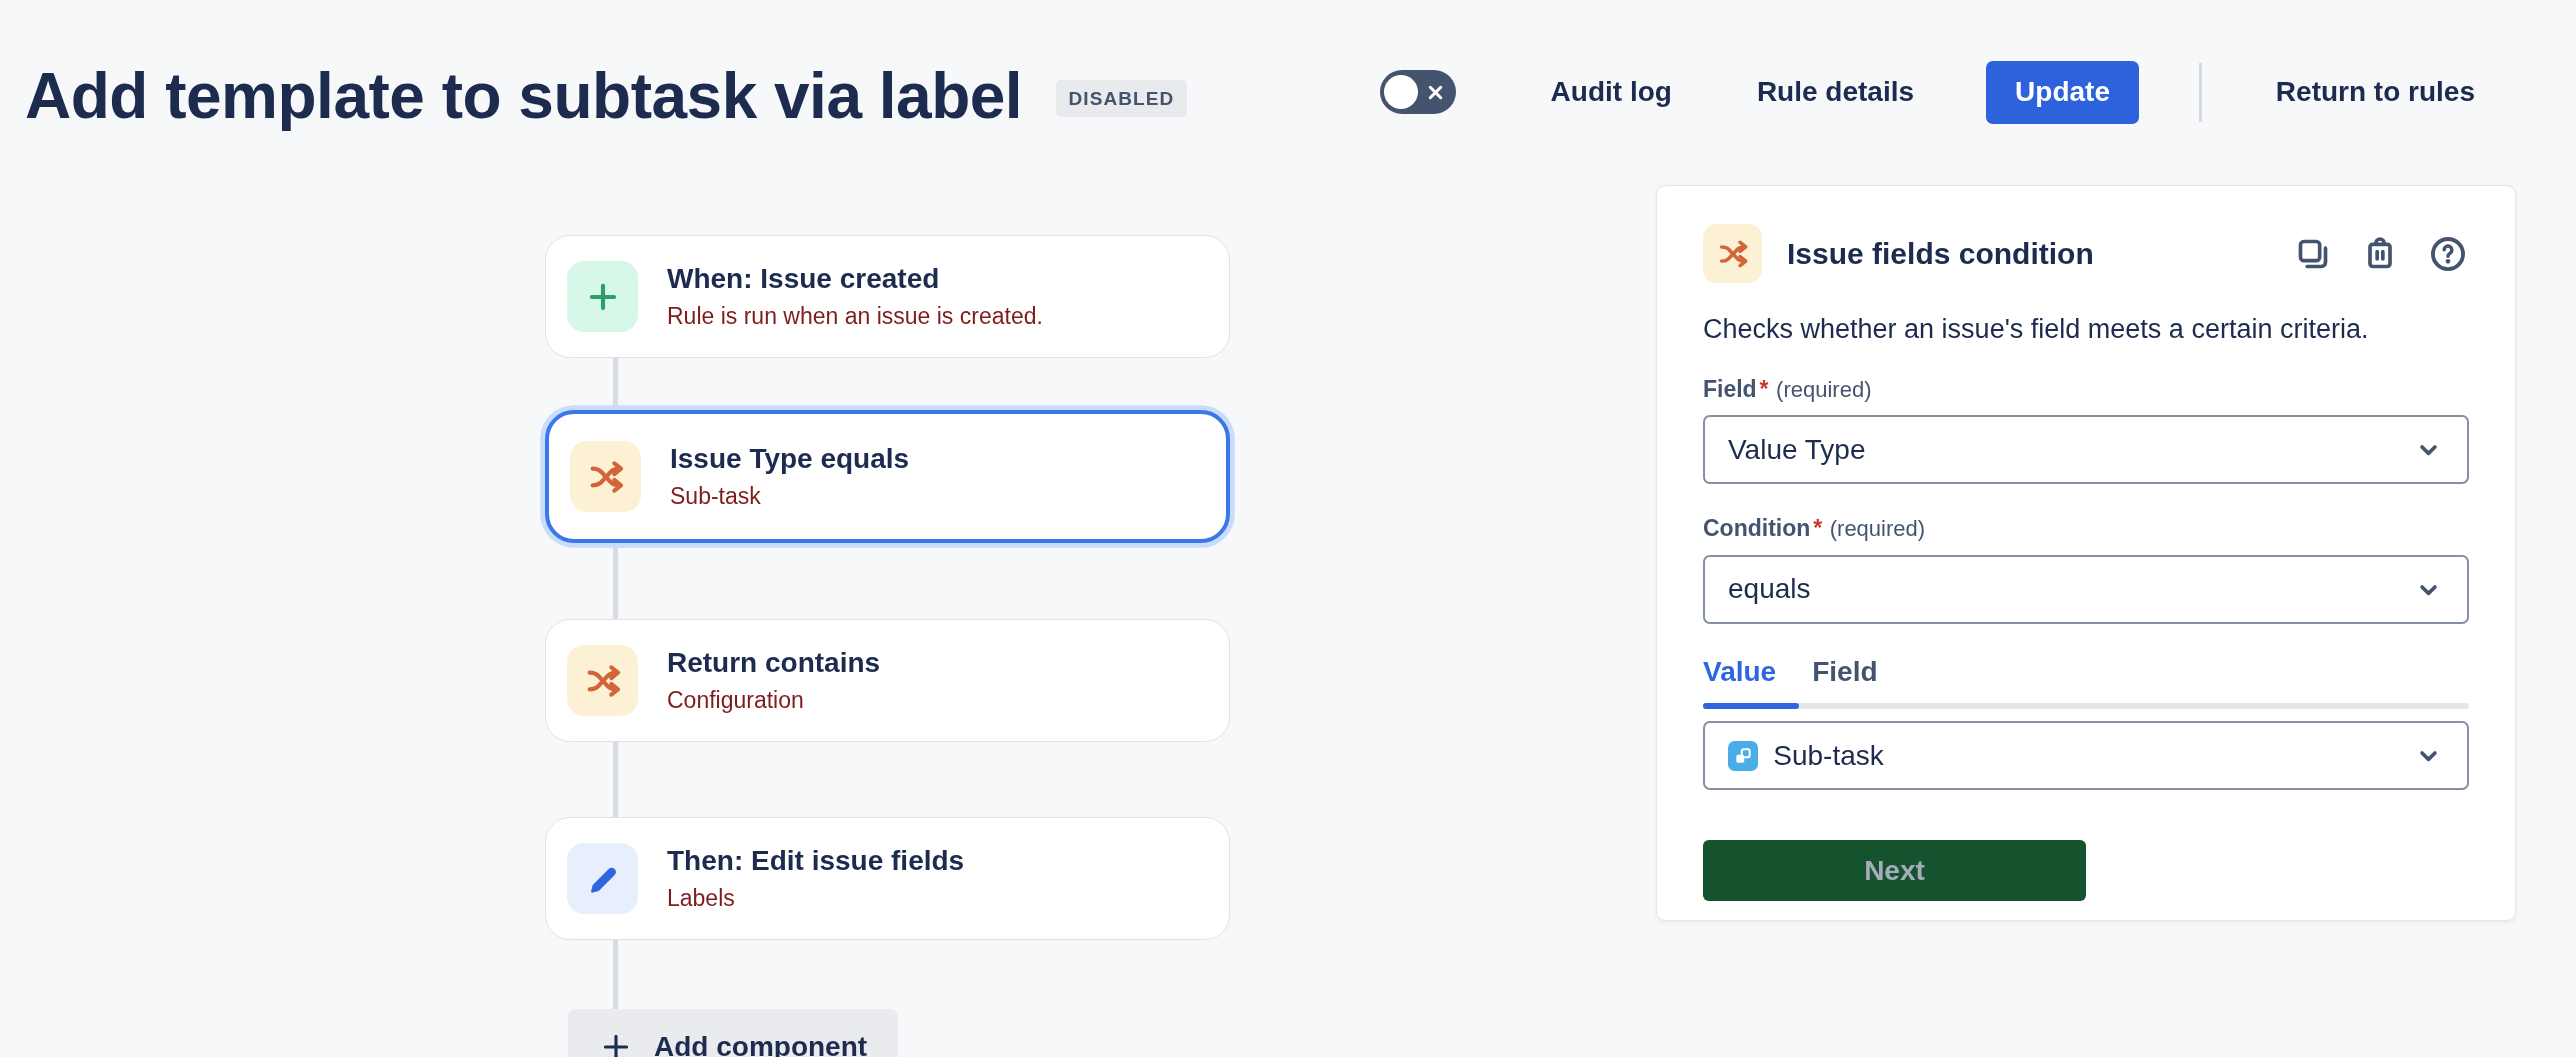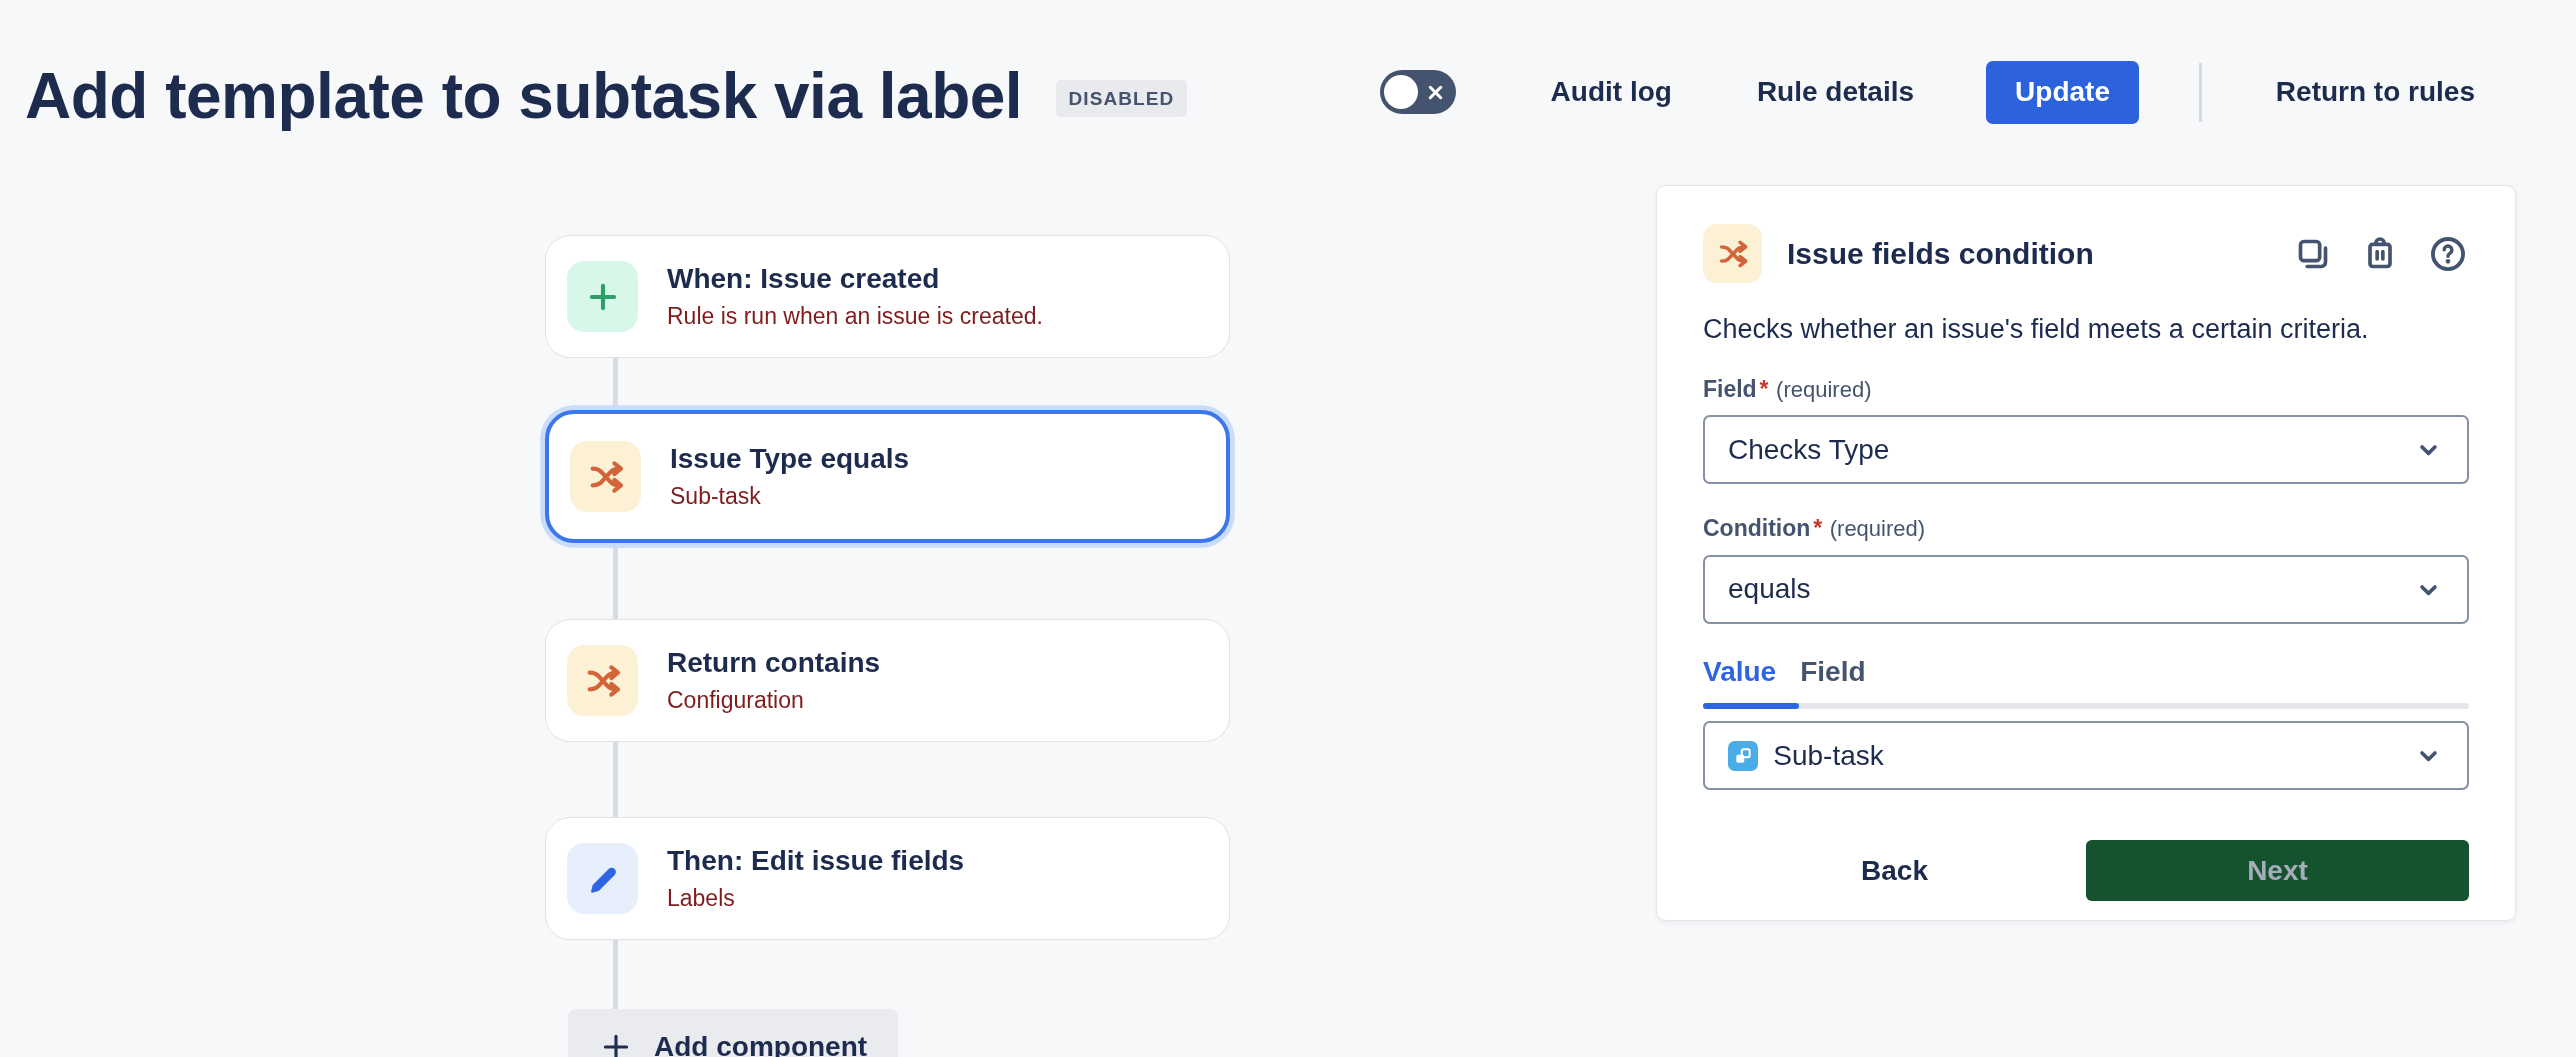--- a/index.html
+++ b/index.html
@@ -90,21 +90,21 @@
   .flabel .opt { font-size:22px; font-weight:400; color:#44546F; margin-left:7.6px; }
 
   .select {
     margin-top:12.4px; height:69px; width:766px;
     border:2.4px solid #8590A2; border-radius:6.7px; background:#fff;
     display:flex; align-items:center; padding:0 23px; cursor:pointer;
   }
   .select .val { font-size:28px; color:#1D2B4F; }
   .select .chev { margin-left:auto; line-height:0; }
 
-  .tabs { display:flex; gap:24px; margin-top:32px; }
+  .tabs { display:flex; gap:36px; margin-top:32px; }
   .tab {
     background:transparent; border:none; cursor:pointer; padding:0;
     font-family:inherit; font-size:28px; font-weight:600; color:#44546F;
   }
   .tab.active { color:#2E65E0; }
   .track { margin-top:15.3px; width:766px; height:5.7px; background:#E4E6EA; border-radius:2.9px; position:relative; }
   .track-active { position:absolute; left:0; top:0; width:96px; height:5.7px; background:#2E65E0; border-radius:2.9px; }
 
   .subtask-ic {
     width:30px; height:30px; border-radius:6.7px; background:#4BADE8;
@@ -247,21 +247,21 @@
     </div>
 
     <p class="panel-desc">Checks whether an issue's field meets a certain criteria.</p>
 
     <div class="flabel">
       <span class="lb">Field</span>
       <span class="req">*</span>
       <span class="opt">(required)</span>
     </div>
     <div class="select">
-      <span class="val">Checks Type</span>
+      <span class="val">Value Type</span>
       <span class="chev">
         <svg width="31" height="31" viewBox="0 0 24 24" fill="none">
           <path d="M7 10 L12 15 L17 10" stroke="#44546F" stroke-width="2.8" stroke-linecap="round" stroke-linejoin="round"></path>
         </svg>
       </span>
     </div>
 
     <div class="flabel">
       <span class="lb">Condition</span>
       <span class="req">*</span>
@@ -293,21 +293,18 @@
       </span>
       <span class="val">Sub-task</span>
       <span class="chev">
         <svg width="31" height="31" viewBox="0 0 24 24" fill="none">
           <path d="M7 10 L12 15 L17 10" stroke="#44546F" stroke-width="2.8" stroke-linecap="round" stroke-linejoin="round"></path>
         </svg>
       </span>
     </div>
 
     <div class="panel-footer">
-      <div class="half">
-        <button class="back-btn">Back</button>
-      </div>
       <button class="next-btn" disabled="">Next</button>
     </div>
   </aside>
 
 </div>
 
 
 </body></html>

